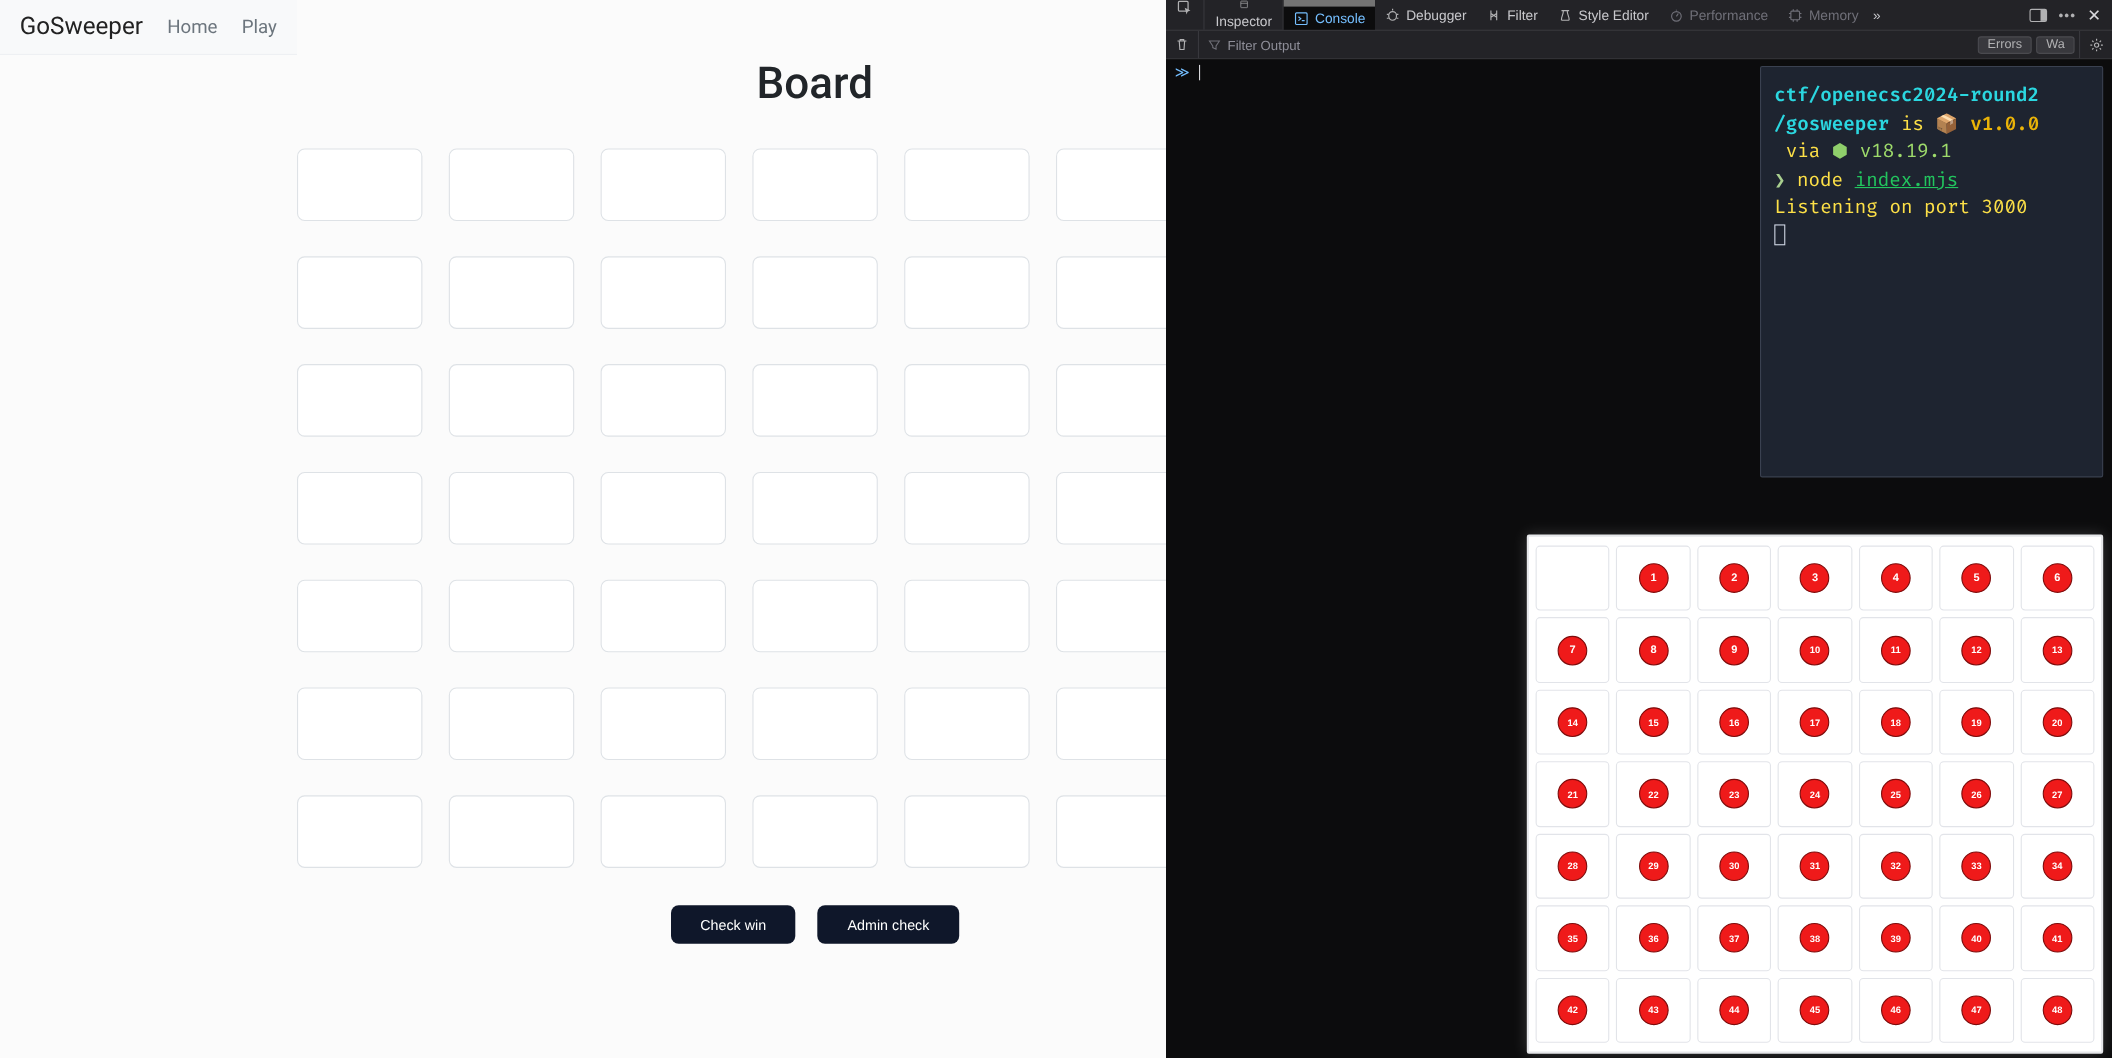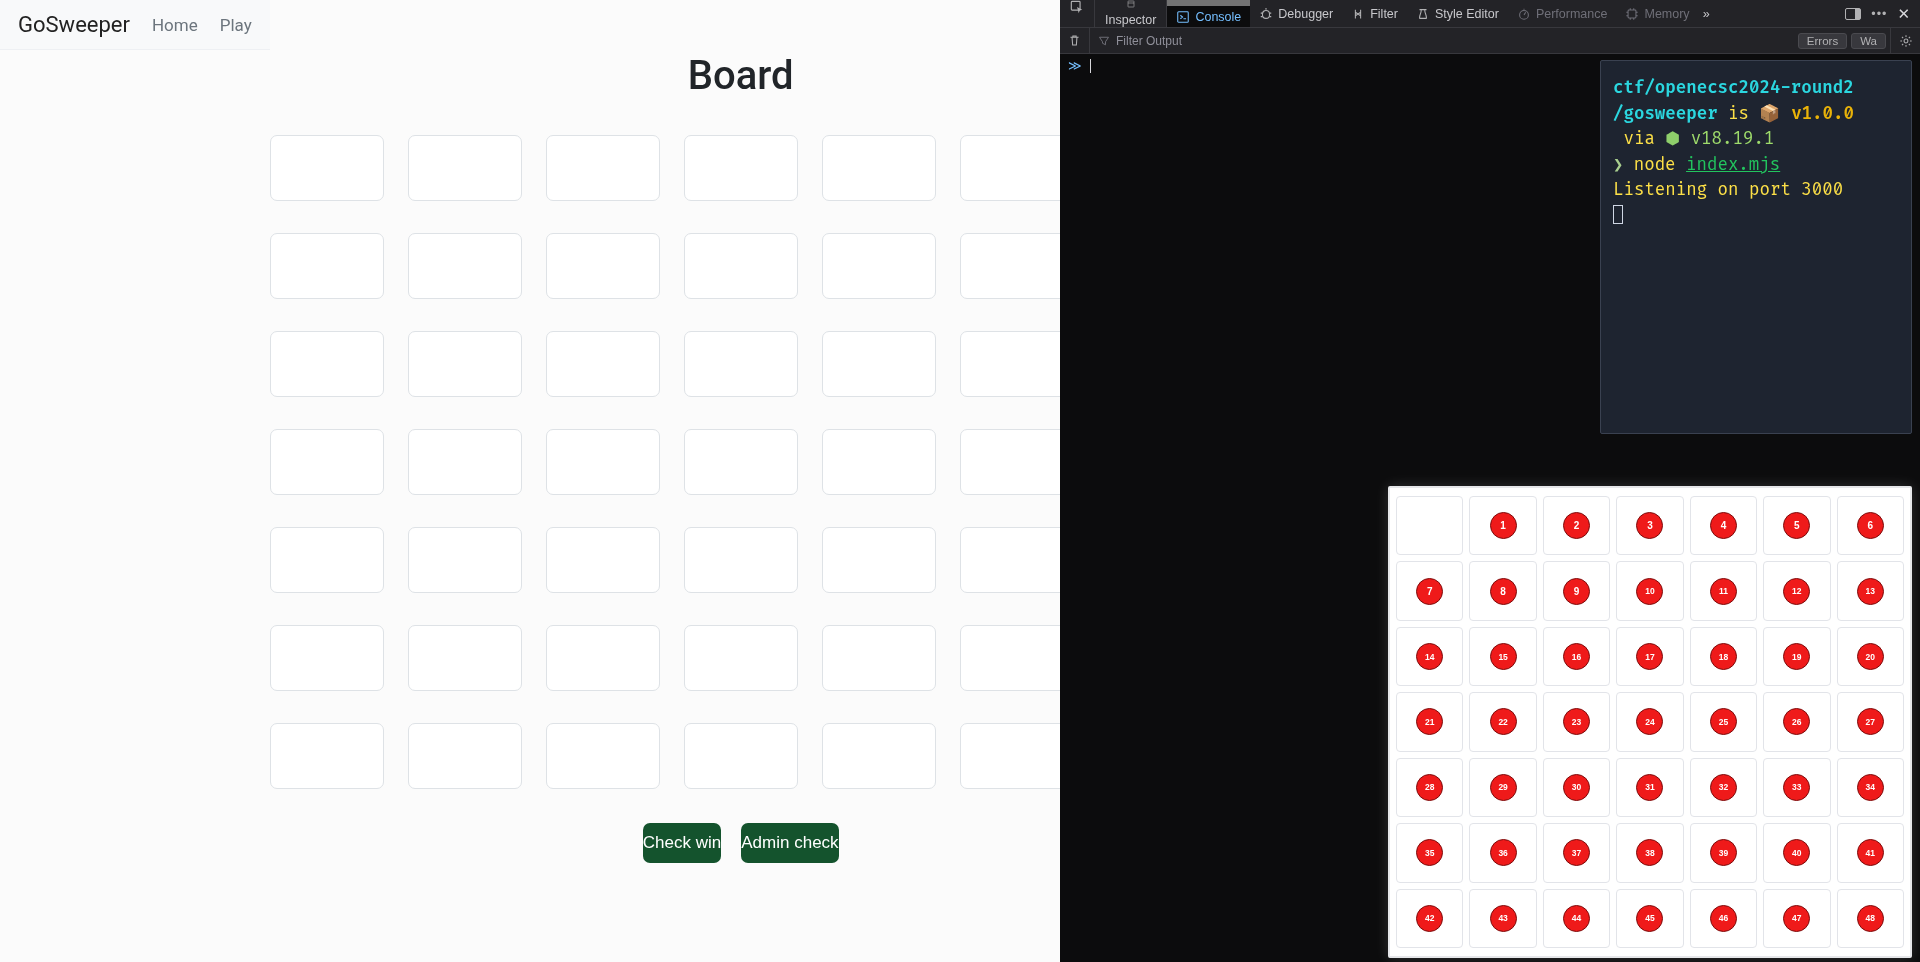--- a/index.html
+++ b/index.html
@@ -9,21 +9,21 @@
   
   .app-pane { width: 1060px; height: 962px; background: #fbfbfb; display: flex; flex-direction: row; }
   .navbar { height: 50px; display: flex; align-items: center; padding: 0 18px; gap: 22px; background: #f8f9fa; border-bottom: 1px solid #eef0f3; }
   .navbar .brand { font-size: 22px; color: #222; font-weight: 400; }
   .navbar .navlink { font-size: 17px; color: #6c757d; text-decoration: none; cursor: pointer; }
   .app-content { flex: 1; display: flex; flex-direction: column; align-items: center; padding-top: 52px; }
   .page-title { font-size: 40px; color: #212529; font-weight: 500; margin-bottom: 36px; }
   .board-grid { display: grid; grid-template-columns: repeat(7, 114px); grid-auto-rows: 66px; gap: 32px 24px; }
   .cell { border: 1px solid #dee2e6; border-radius: 7px; background: #fff; cursor: pointer; }
   .btn-row { margin-top: 34px; display: flex; gap: 20px; }
-  .btn { background: #14532d; color: #fff; border: none; border-radius: 7px; padding: 10px 0; font-size: 17px; cursor: pointer; }
+  .btn { background: #0f172a; color: #fff; border: none; border-radius: 7px; padding: 10px 27px; font-size: 13px; cursor: pointer; }
 
   
   .right-pane { flex: 1; height: 962px; background: #0c0c0d; position: relative; color: #d7d7db; font-family: sans-serif; }
 
   .dev-toolbar { height: 28px; background: #232327; display: flex; align-items: center; font-size: 12.5px; color: #c8c8cc; border-bottom: 1px solid #38383d; position: relative; }
   .dev-tabitem { display: flex; align-items: center; gap: 5px; padding: 0 9px; height: 100%; cursor: pointer; white-space: nowrap; }
   .dev-tabitem:first-child { border-right: 1px solid #38383d; padding: 0 10px; flex-direction: column; }
   .dev-tabitem.active { background: #0c0c0d; color: #75bfff; border-top: 7px solid #737373; height: calc(100% + 1px); margin-top: -1px; }
   .dev-tabitem.dim { color: #6f6f78; }
   .dev-icon { width: 14px; height: 14px; display: inline-block; }

